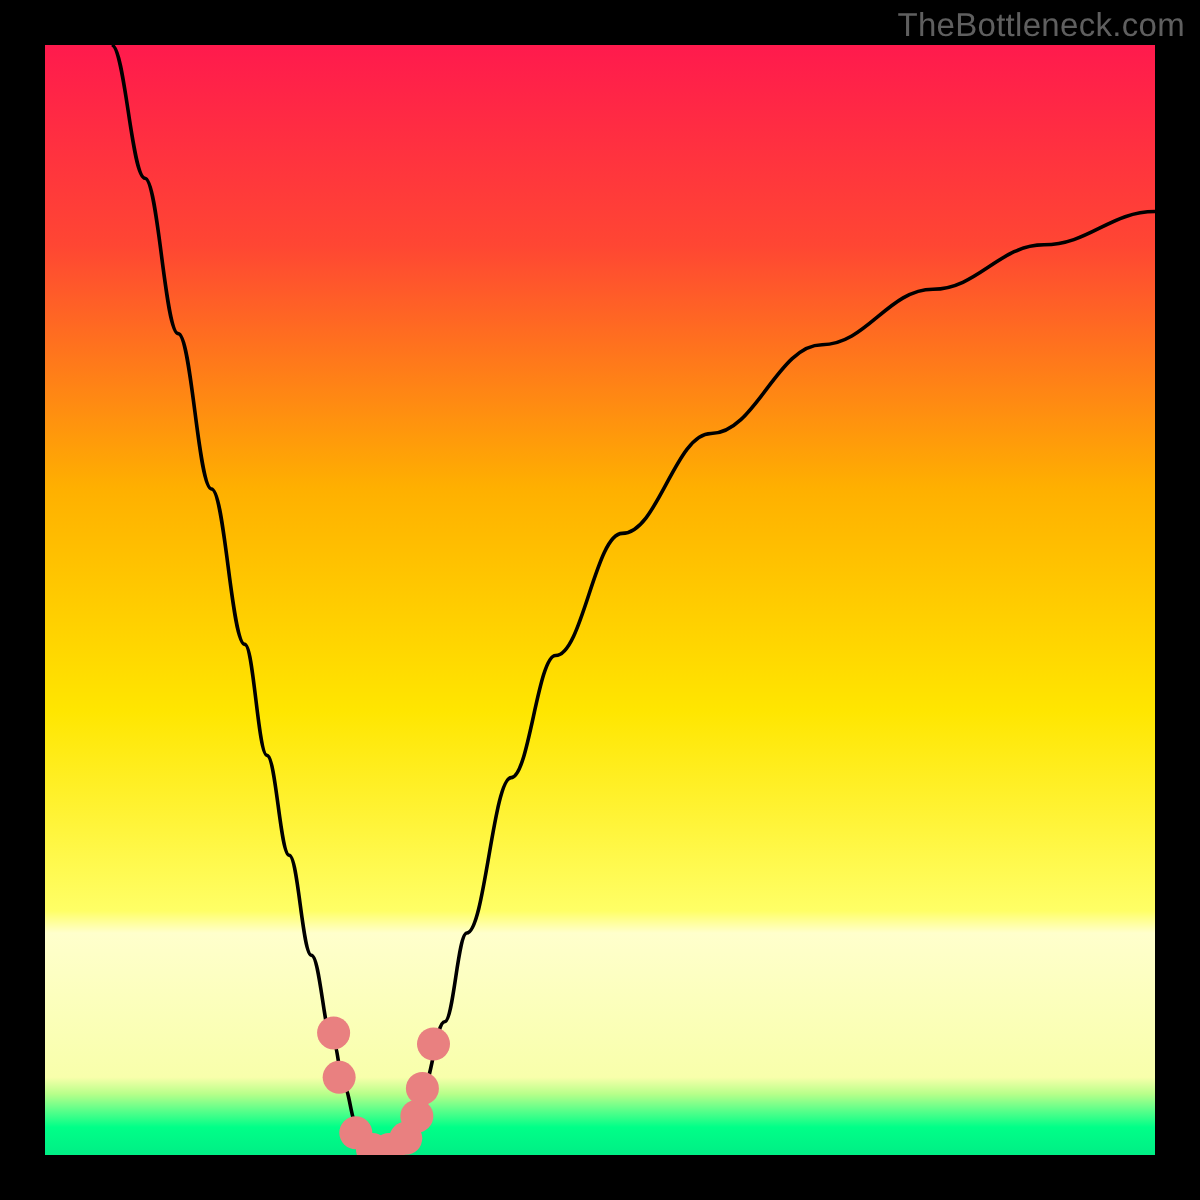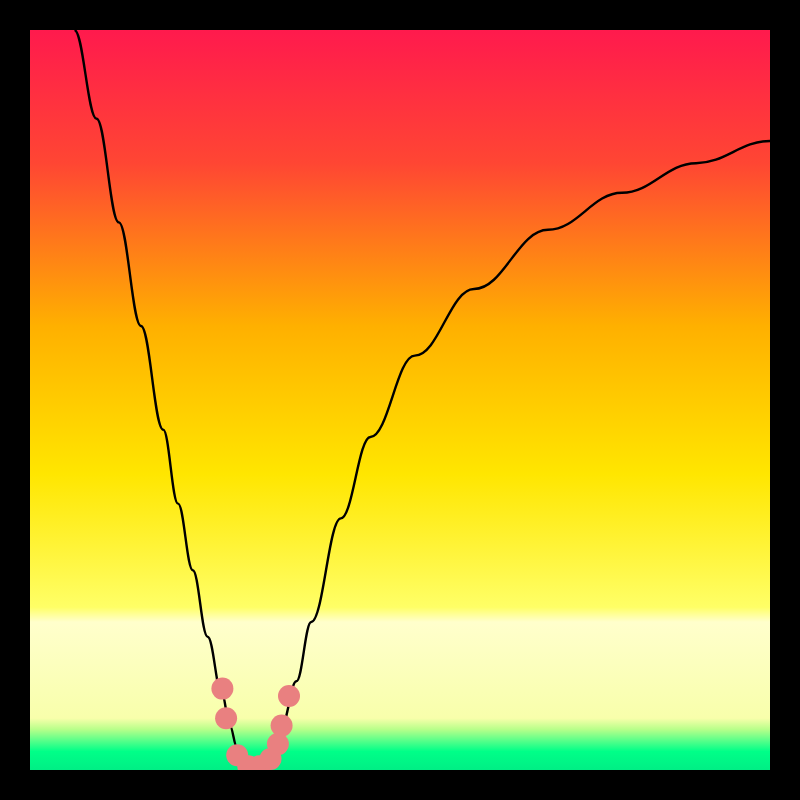--- a/index.html
+++ b/index.html
@@ -30,20 +30,21 @@
   svg {
     position: absolute;
     top: 30px;
     left: 30px;
   }
 </style>
 </head>
 <body>
 
 <div class="frame">
+  <div class="watermark">TheBottleneck.com</div>
 
   <svg id="plot" width="740" height="740" viewBox="0 0 740 740">
     <defs>
       <linearGradient id="bg-grad" x1="0" y1="0" x2="0" y2="1">
           <stop offset="0%" stop-color="#ff1a4d"></stop>
           <stop offset="18%" stop-color="#ff4633"></stop>
           <stop offset="40%" stop-color="#ffb000"></stop>
           <stop offset="60%" stop-color="#ffe600"></stop>
           <stop offset="78%" stop-color="#ffff66"></stop>
           <stop offset="80%" stop-color="#ffffcc"></stop>

